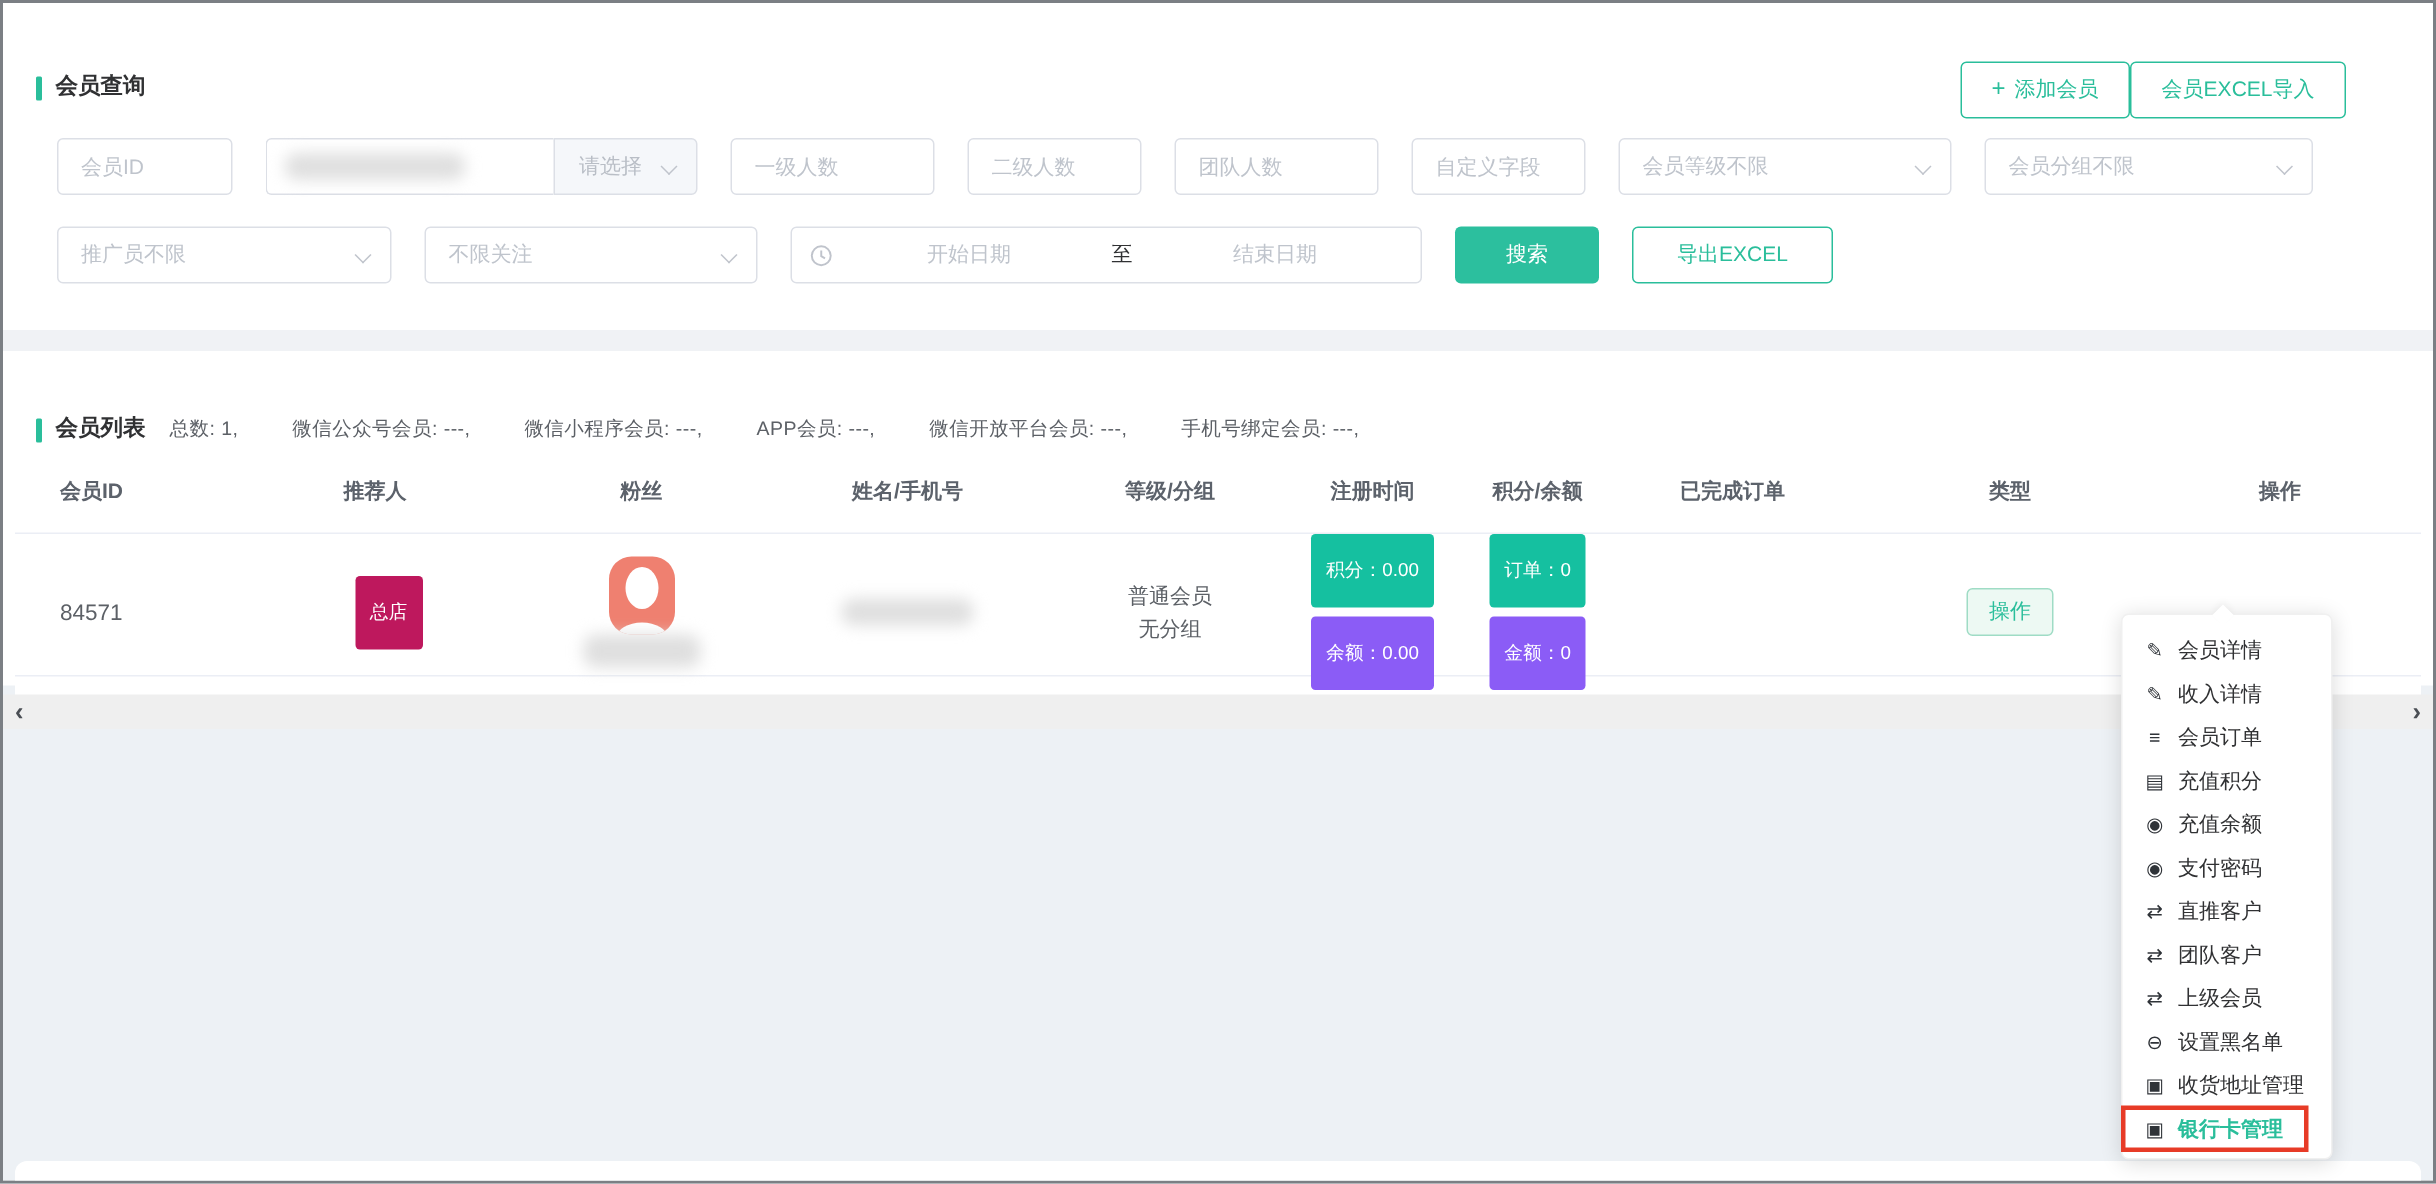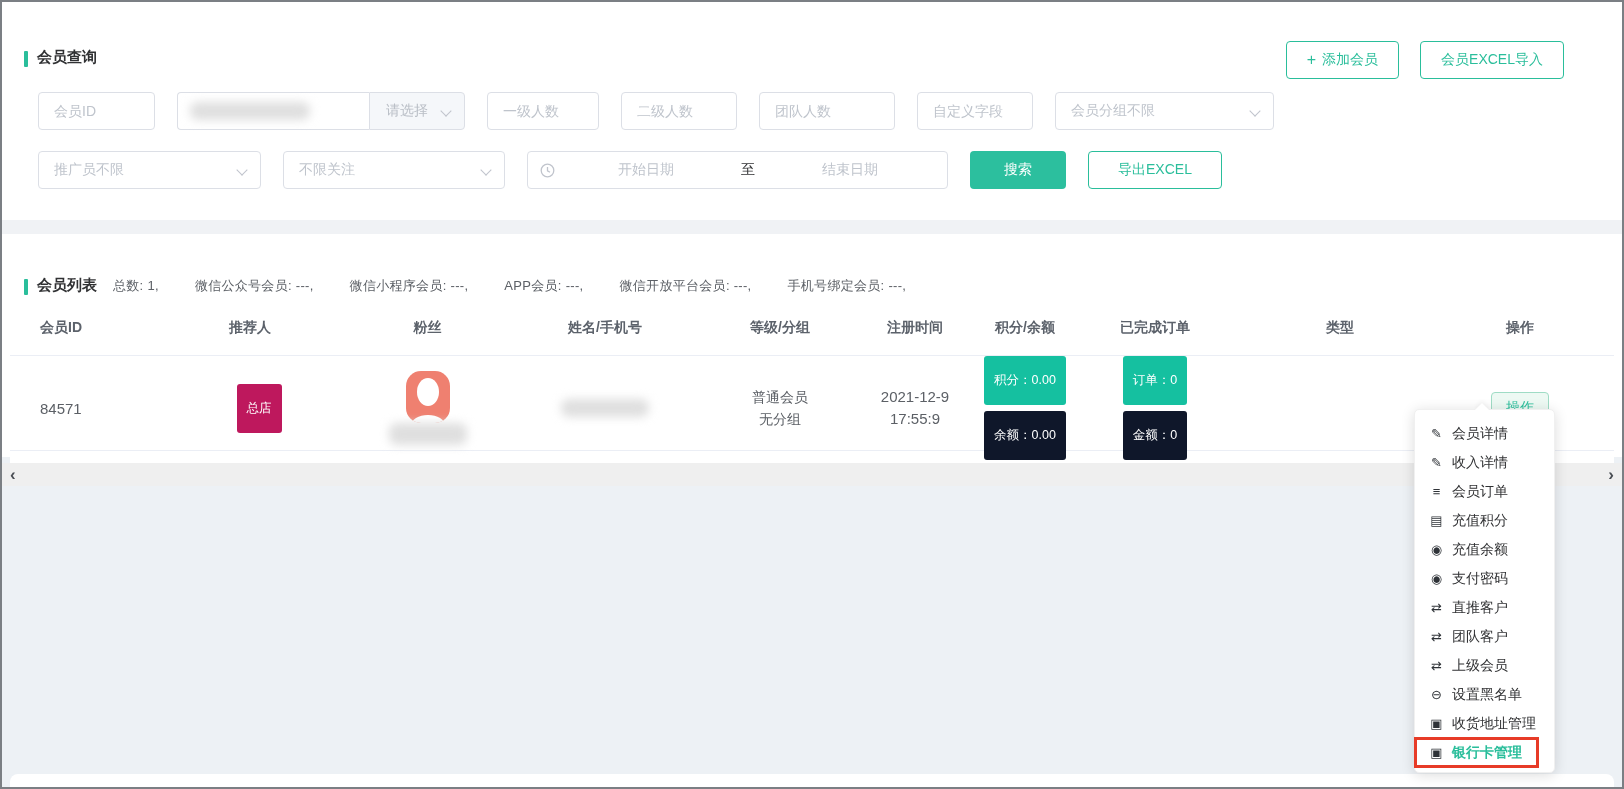--- a/index.html
+++ b/index.html
@@ -37,21 +37,21 @@
     display:flex; align-items:center; justify-content:space-between; padding:0 8px;
   }
   .scroll-arrow { color:#4a4e54; font-size:17px; font-weight:bold; line-height:1; cursor:pointer; }
   .bottom-card { position:absolute; left:8px; top:772px; width:1604px; height:14px; background:#fff; border-radius:8px 8px 0 0; }
   
   .sec-title { display:flex; align-items:flex-end; gap:9px; }
   .sec-bar { width:4px; height:16px; background:#2abe9b; border-radius:1px; }
   .sec-text { font-size:15px; font-weight:bold; color:#303133; }
   
   .title-row1 { position:absolute; left:14px; top:40px; }
-  .top-btns { position:absolute; right:50px; top:33px; display:flex; gap:21px; }
+  .top-btns { position:absolute; right:50px; top:33px; display:flex; }
   .btn-outline {
     height:38px; padding:0 20px; border:1px solid #2abe9b; border-radius:4px; background:#fff;
     color:#2abe9b; font-size:14px; display:flex; align-items:center; gap:6px; cursor:pointer;
   }
   .plus-icon::before { content:"+"; font-size:16px; }
   .filter-row { position:absolute; left:28px; display:flex; gap:22px; }
   .row1 { top:84px; }
   .row2 { top:143px; }
   .combo { display:flex; }
   .combo .combo-input {
@@ -88,21 +88,21 @@
   .th {
     font-size:14px; color:#5c626b; font-weight:bold; display:flex; justify-content:center; align-items:center; height:28px;
   }
   .thead .th:first-child { justify-content:flex-start; padding-left:10px; }
   .tbody { position:absolute; left:0; top:105px; width:100%; border-top:1px solid #ebeef5; border-bottom:1px solid #ebeef5; height:96px; }
   .td { display:flex; flex-direction:column; align-items:center; justify-content:center; gap:6px; font-size:14px; color:#5c6066; }
   .tbody .td:first-child { align-items:flex-start; padding-left:10px; font-size:15px; }
   .badge { color:#fff; font-size:12.5px; padding:16px 10px; border-radius:3px; white-space:nowrap; }
   .badge-purple { background:#be185d;margin-left:18px; }
   .badge-green  { background:#15c0a0; }
-  .badge-orange { background:#0f172a; }
+  .badge-orange { background:#8b5cf6; }
   .two-line { line-height:22px; text-align:center; }
   .avatar-cell { position:relative; }
   .avatar { width:44px; height:52px; background:#ef8070; border-radius:15px; position:relative; overflow:hidden; }
   .avatar .head {
     position:absolute; top:7px; left:50%; transform:translateX(-50%);
     width:22px; height:28px; background:#fff; border-radius:50%;
   }
   .avatar .shoulders {
     position:absolute; bottom:-12px; left:50%; transform:translateX(-50%);
     width:34px; height:20px; background:#fff; border-radius:50% 50% 0 0;
@@ -159,31 +159,35 @@
       </div>
       <div class="combo">
         <div class="combo-input">
           <div class="blur-blob" style="width:120px;height:18px"></div>
         </div>
         <div class="combo-select">
           <span>请选择</span>
           <span class="chev"></span>
         </div>
       </div>
-      <div class="input" style="width:112px">
+      <div class="input" style="width:136px">
         <input class="raw" placeholder="一级人数" style="">
       </div>
       <div class="input" style="width:116px">
         <input class="raw" placeholder="二级人数" style="">
       </div>
       <div class="input" style="width:136px">
         <input class="raw" placeholder="团队人数" style="">
       </div>
       <div class="input" style="width:116px">
         <input class="raw" placeholder="自定义字段" style="">
+      </div>
+      <div class="select" style="width:222px">
+        <span>会员等级不限</span>
+        <span class="chev"></span>
       </div>
       <div class="select" style="width:219px">
         <span>会员分组不限</span>
         <span class="chev"></span>
       </div>
     </div>
 
     <div class="filter-row row2">
       <div class="select" style="width:223px">
         <span>推广员不限</span>
@@ -272,26 +276,20 @@
       <div class="td">
         <div class="blur-blob name-blob"></div>
       </div>
       <div class="td">
         <div class="two-line">
           <div>普通会员</div>
           <div>无分组</div>
         </div>
       </div>
       <div class="td">
-        <div class="two-line" style="font-size:15px">
-          <div>2021-12-9</div>
-          <div>17:55:9</div>
-        </div>
-      </div>
-      <div class="td">
         <span class="badge badge-green">积分：0.00</span>
         <span class="badge badge-orange">余额：0.00</span>
       </div>
       <div class="td">
         <span class="badge badge-green">订单：0</span>
         <span class="badge badge-orange">金额：0</span>
       </div>
       <div class="td"></div>
       <div class="td">
         <button class="btn-action">操作</button>

